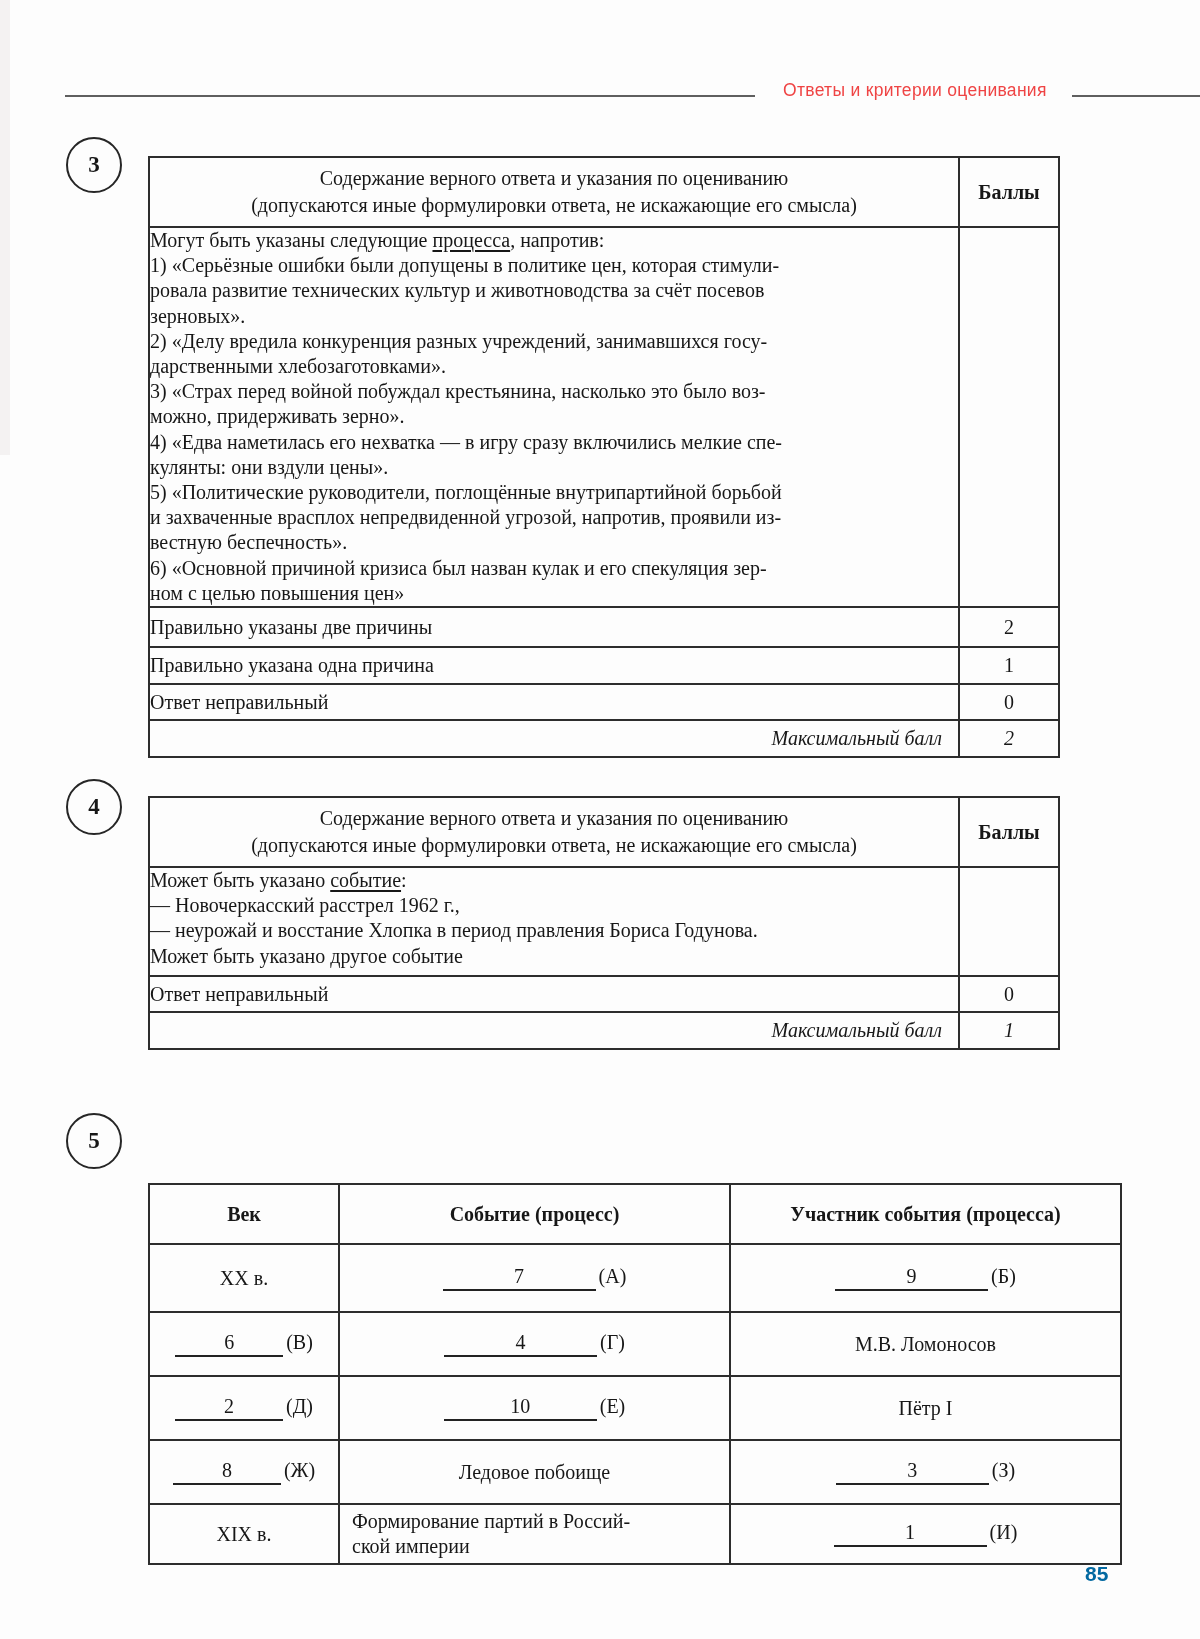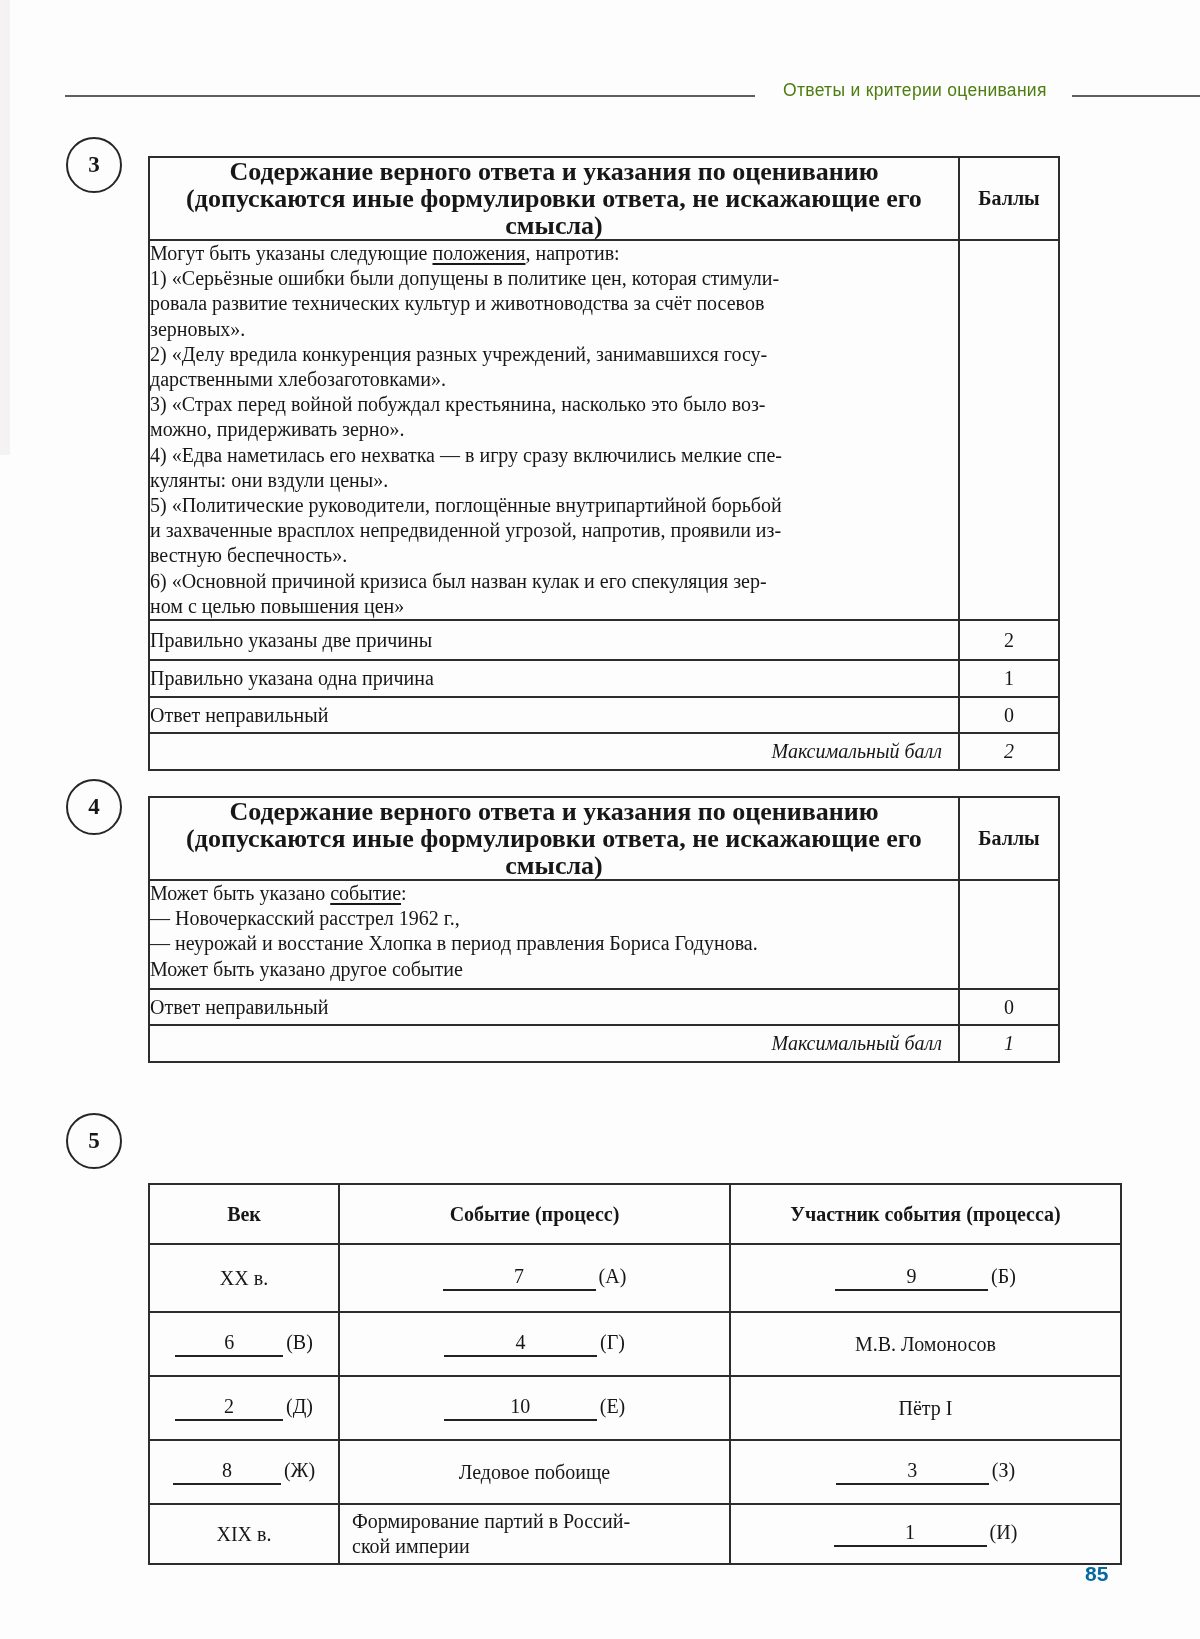--- a/index.html
+++ b/index.html
@@ -15,21 +15,21 @@
     position: absolute; left: 0; top: 0; width: 10px; height: 455px;
     background: #f4f2f2;
   }
   
   .rule { position: absolute; height: 2px; background: #5f5f5f; }
   .rule-left  { left: 65px;  top: 95px; width: 690px; }
   .rule-right { left: 1072px; top: 95px; width: 128px; }
   .running-title {
     position: absolute; left: 783px; top: 80px;
     font-family: "Liberation Sans", sans-serif;
-    font-size: 17.5px; color: #4d7c0f; letter-spacing: 0.3px;
+    font-size: 17.5px; color: #ef4444; letter-spacing: 0.3px;
     white-space: nowrap;
   }
   
   .qcircle {
     position: absolute; left: 66px;
     width: 52px; height: 52px;
     border: 2px solid #262626; border-radius: 50%;
     display: flex; align-items: center; justify-content: center;
     font-size: 23px; font-weight: bold;
     background: transparent;
@@ -43,21 +43,21 @@
     border-collapse: collapse;
     table-layout: fixed;
   }
   table.crit td, table.crit th, table.match td, table.match th {
     border: 2px solid #2d2d2d;
     padding: 0;
   }
   .t3 { top: 156px; width: 910px; }
   .t4 { top: 796px; width: 910px; }
   th.crit-head {
-    font-size: 26px; font-weight: bold; 
+    font-size: 20px; font-weight: normal; 
     line-height: 27px; padding: 6px 12px;
   }
   th.points-head {
     font-size: 20px; font-weight: bold; text-align: center;
     padding: 4px 6px;
   }
   td.body-cell {
     vertical-align: top; text-align: left;
     padding: 5px 8px 4px 10px;
     font-size: 20px; line-height: 25.2px;
@@ -126,21 +126,21 @@
   <tbody>
       <tr style="height:70px">
     <th class="crit-head">
       <div>Содержание верного ответа и указания по оцениванию</div>
       <div>(допускаются иные формулировки ответа, не искажающие его смысла)</div>
     </th>
     <th class="points-head">Баллы</th>
   </tr>
   <tr style="height:380px">
     <td class="body-cell">
-      <div><span>Могут быть указаны следующие </span><span class="uword">положения</span><span>, напротив:</span></div>
+      <div><span>Могут быть указаны следующие </span><span class="uword">процесса</span><span>, напротив:</span></div>
       <div class="pre">1) «Серьёзные ошибки были допущены в политике цен, которая стимули-
 ровала развитие технических культур и животноводства за счёт посевов
 зерновых».
 2) «Делу вредила конкуренция разных учреждений, занимавшихся госу-
 дарственными хлебозаготовками».
 3) «Страх перед войной побуждал крестьянина, насколько это было воз-
 можно, придерживать зерно».
 4) «Едва наметилась его нехватка — в игру сразу включились мелкие спе-
 кулянты: они вздули цены».
 5) «Политические руководители, поглощённые внутрипартийной борьбой

